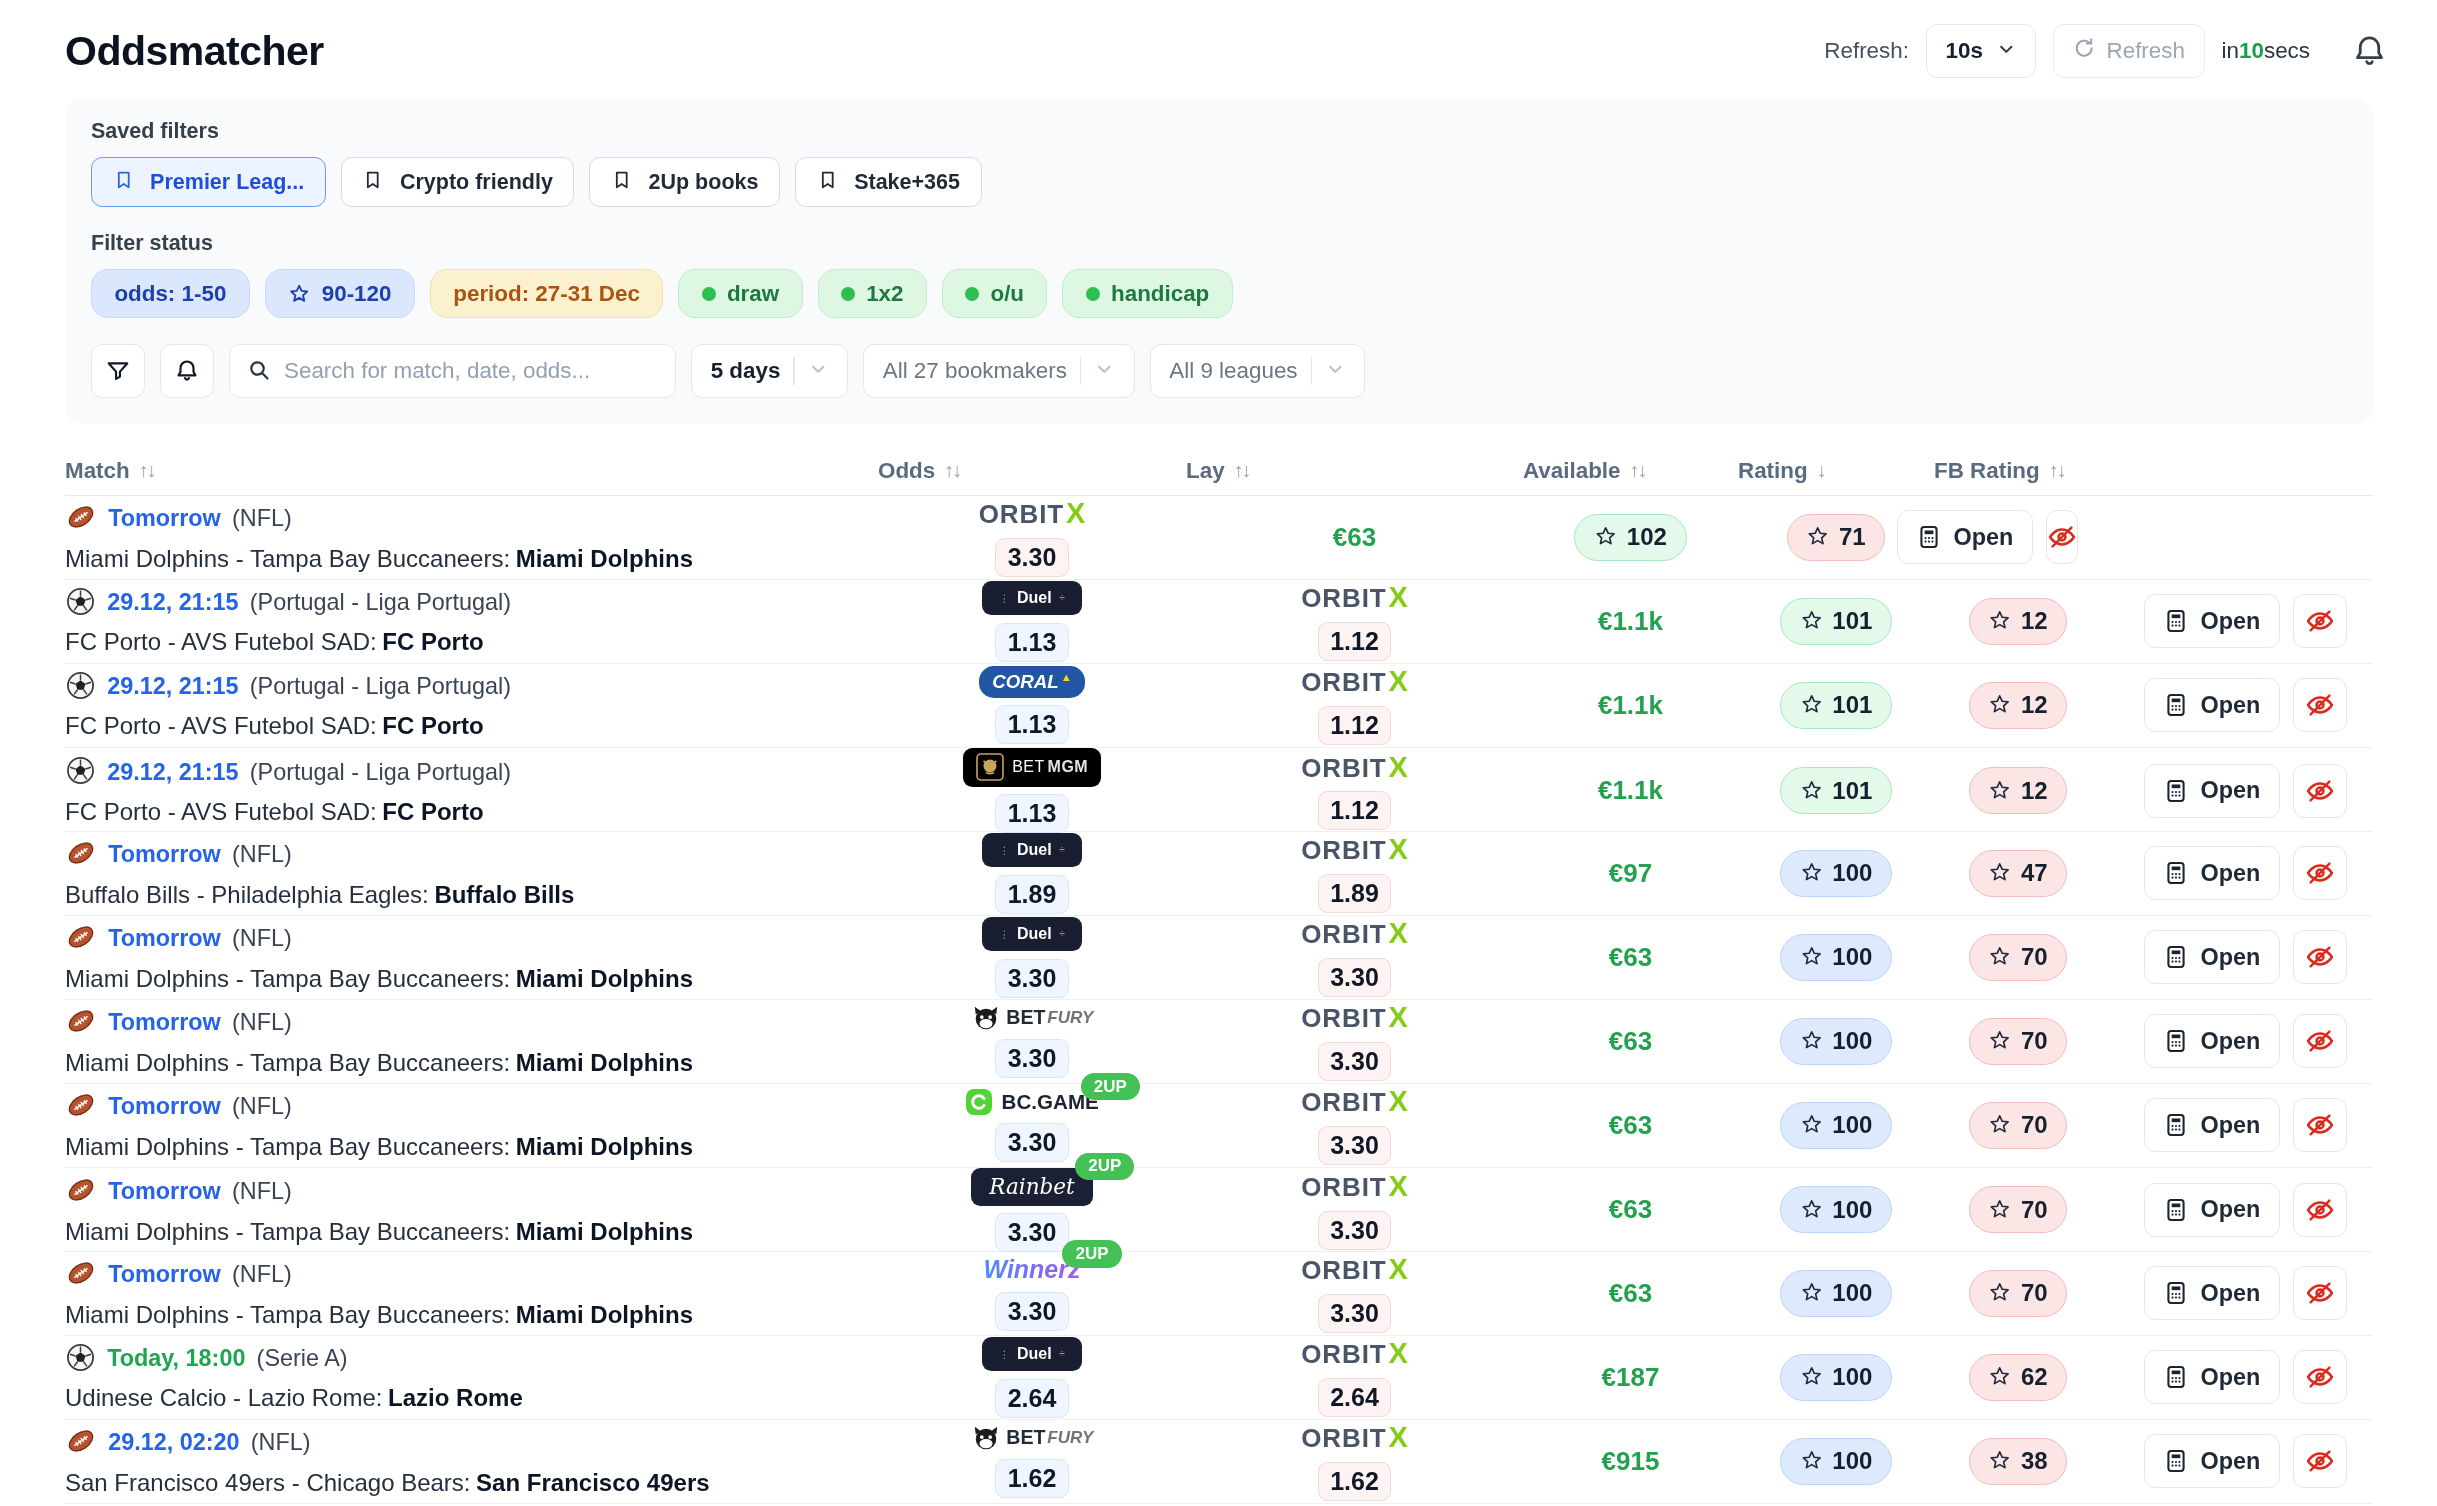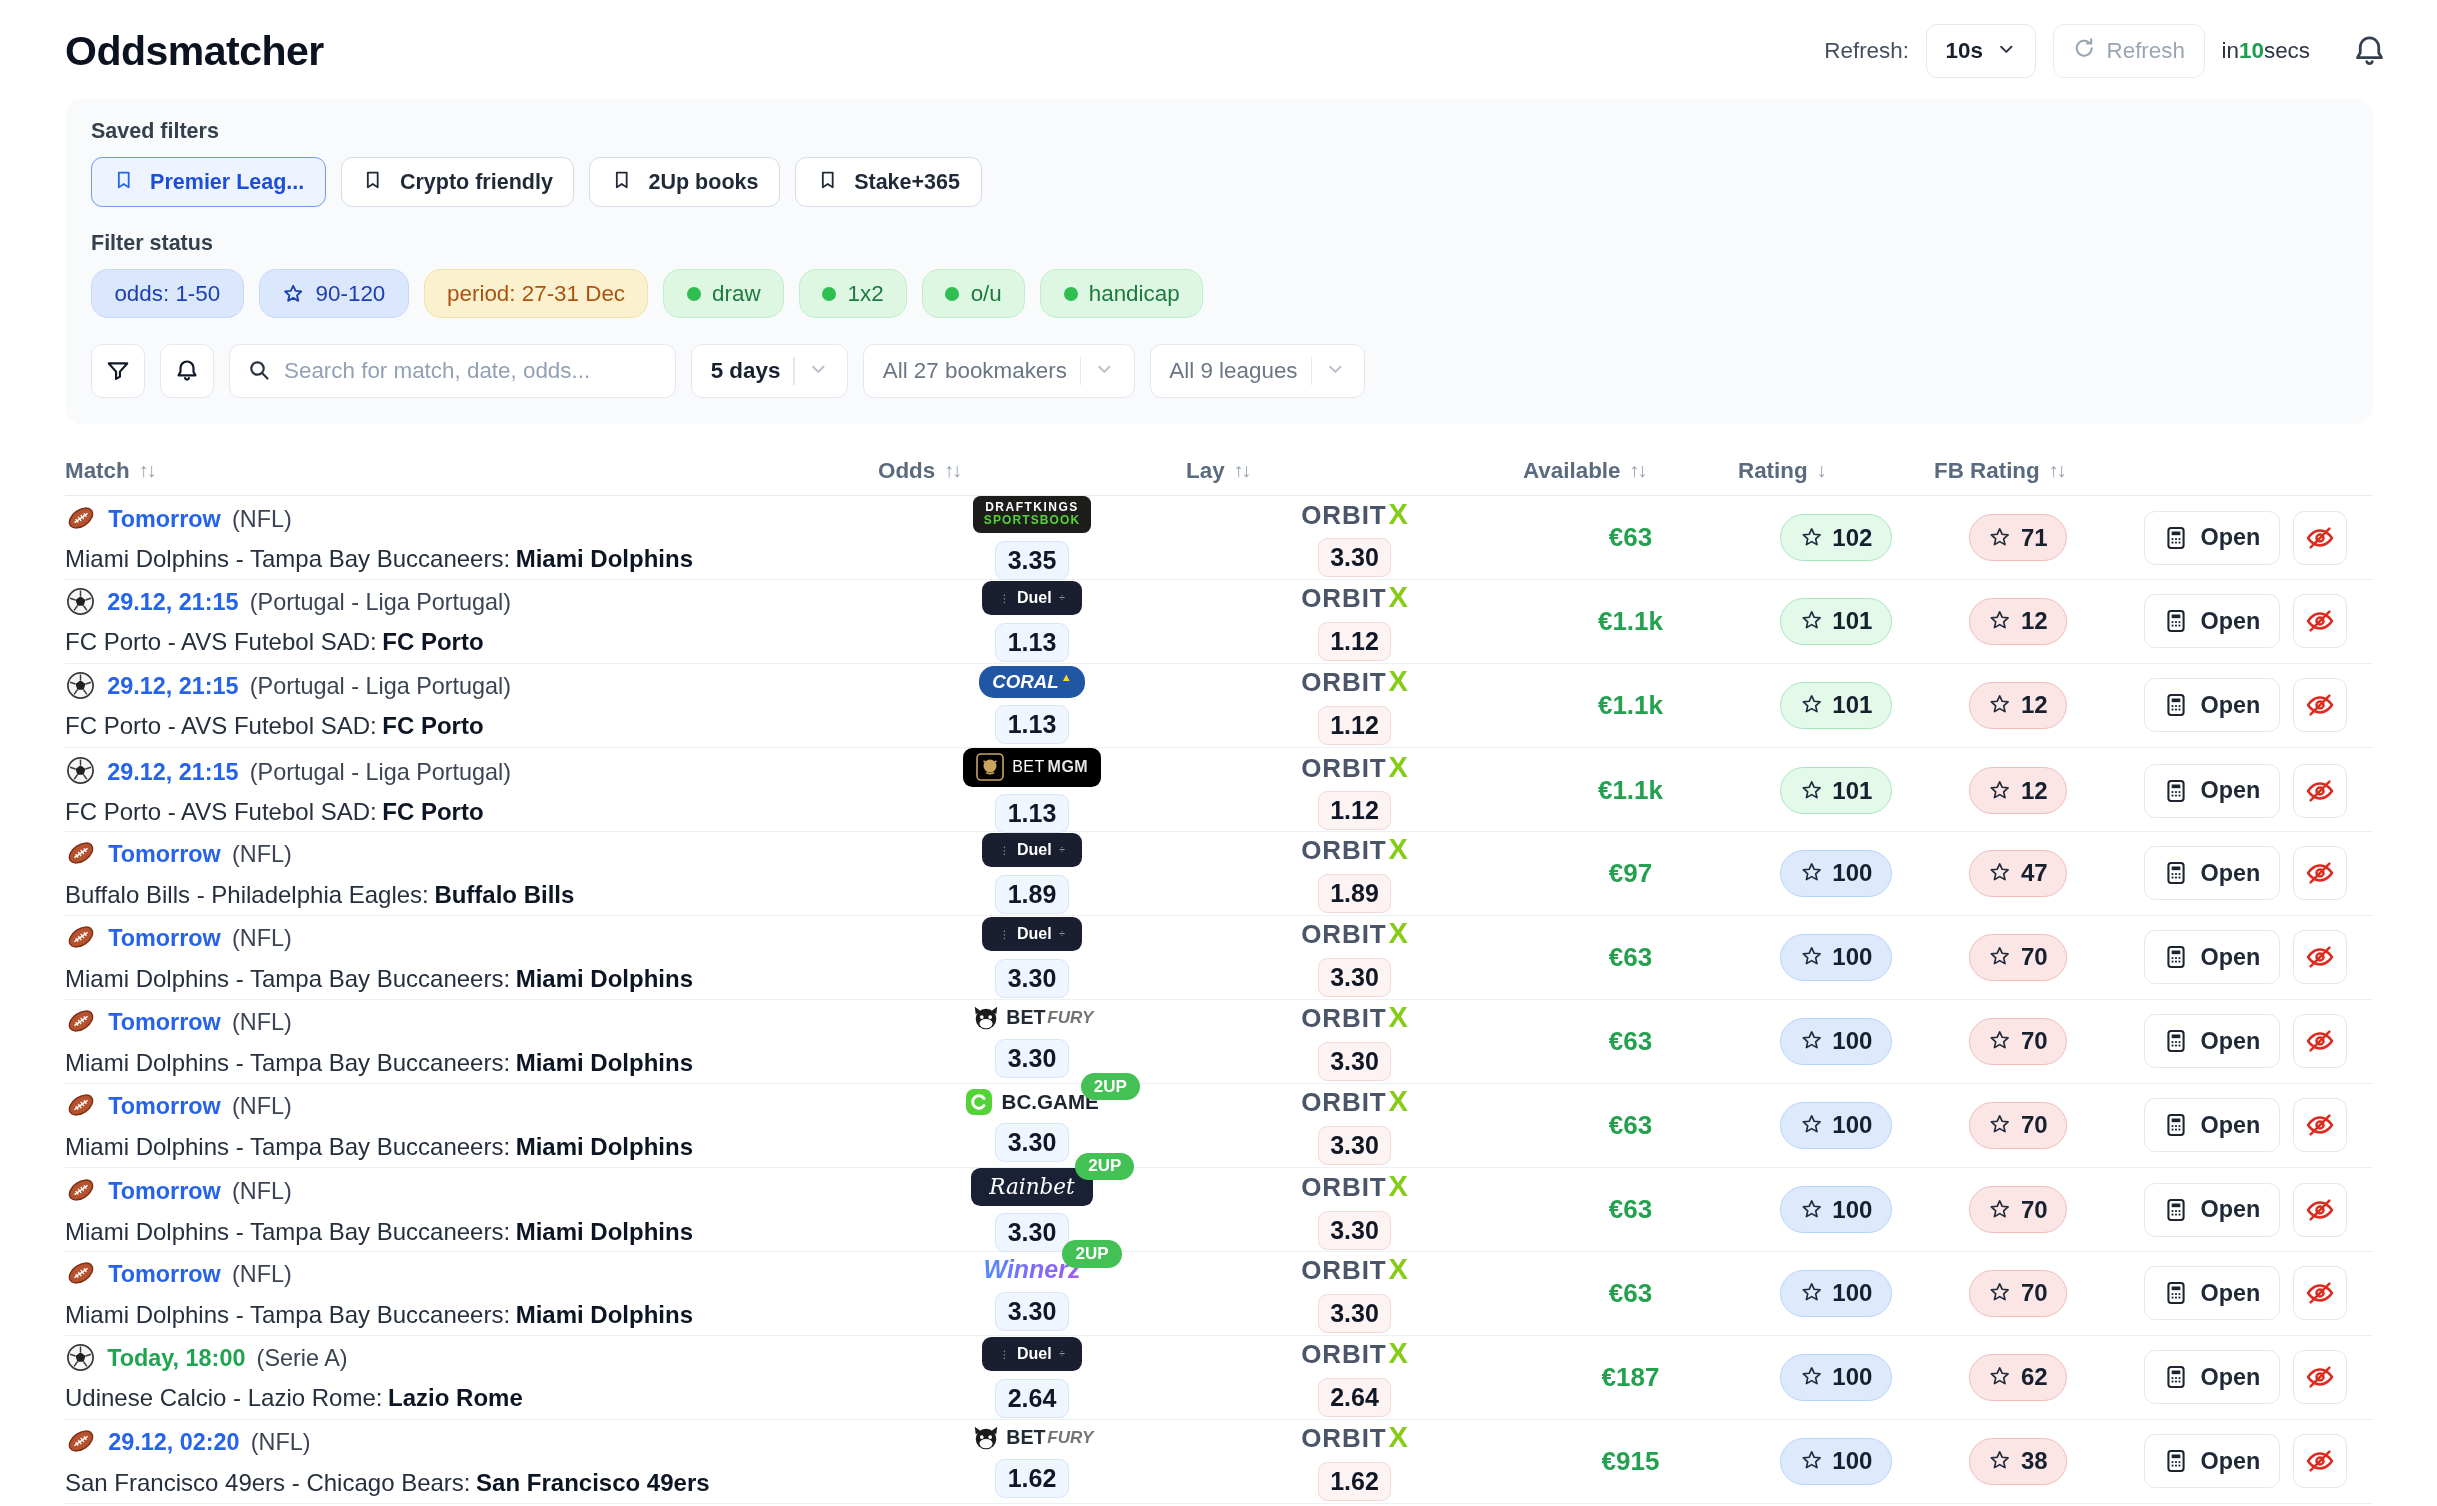--- a/index.html
+++ b/index.html
@@ -26,21 +26,21 @@
   .filters-card { margin:3.7px 65px 22.4px 65px; background:#f8fafc; border-radius:17px;
     padding:20.6px 26px 26px 26px; }
   .small-label { font-size:21.5px; font-weight:700; color:#35404e; margin-bottom:13px; }
   .saved-row { display:flex; gap:15px; margin-bottom:24px; }
   .saved-btn { display:inline-flex; align-items:center; gap:16px; height:50px;
     padding:0 20.6px; border-radius:11.2px; border:1.4px solid #d5dce6; background:#fff;
     font-size:21.5px; font-weight:700; color:#1f2937; cursor:pointer; }
   .saved-btn.active { border-color:#6d9bf0; background:#eef4ff; color:#1d4ed8; }
   .chips-row { display:flex; gap:15px; margin-bottom:26px; }
   .chip { display:inline-flex; align-items:center; gap:11.2px; height:49px;
-    padding:0 22.4px; border-radius:17px; font-size:22.4px; font-weight:400; }
+    padding:0 22.4px; border-radius:17px; font-size:22.4px; font-weight:700; }
   .chip-blue  { background:#dbe7fd; border:1.4px solid #c7d8fb; color:#1d40b0; }
   .chip-amber { background:#fcf1ce; border:1.4px solid #f3e1ab; color:#ad5310; }
   .chip-green { background:#ddf7e3; border:1.4px solid #c2edcd; color:#1b7a3d; }
   .dot { width:14px; height:14px; border-radius:50%; background:#2fbf51; }
   .tools-row { display:flex; gap:15px; align-items:center; }
   .icon-btn { width:54px; height:54px; background:#fff; border:1.4px solid #e3e8ef;
     border-radius:11.2px; display:inline-flex; align-items:center; justify-content:center; }
   .search-box { display:inline-flex; align-items:center; gap:13px; width:447px;
     height:54px; background:#fff; border:1.4px solid #e3e8ef; border-radius:11.2px;
     padding:0 17px; }
@@ -311,29 +311,20 @@
                 </g>
               </svg></span>
         <a class="row-date date-blue">Tomorrow</a>
         <span class="row-league">(NFL)</span>
       </div>
       <div class="line2">
         <span class="row-match">Miami Dolphins - Tampa Bay Buccaneers:</span><span class="row-selection">Miami Dolphins</span>
       </div>
     </div>
     <div class="cell stackcol">
-      <span class="book-wrap">
-            <span class="logo-dk">
-              <span class="l1">DRAFTKINGS</span>
-              <span class="l2">SPORTSBOOK</span>
-            </span>
-          </span>
-      <span class="pill back-pill">3.35</span>
-    </div>
-    <div class="cell stackcol">
       <span class="orbitx">
             <span class="a">ORBIT</span>
             <span class="x">X</span>
           </span>
       <span class="pill lay-pill">3.30</span>
     </div>
     <div class="cell">
           <span class="available">€63</span>
         </div>
     <div class="cell">

